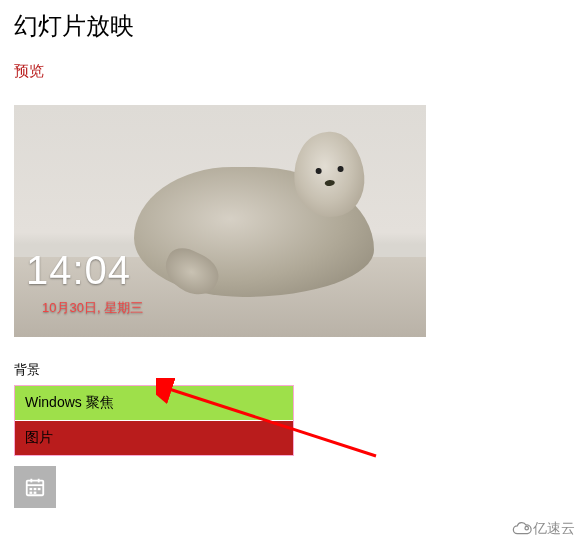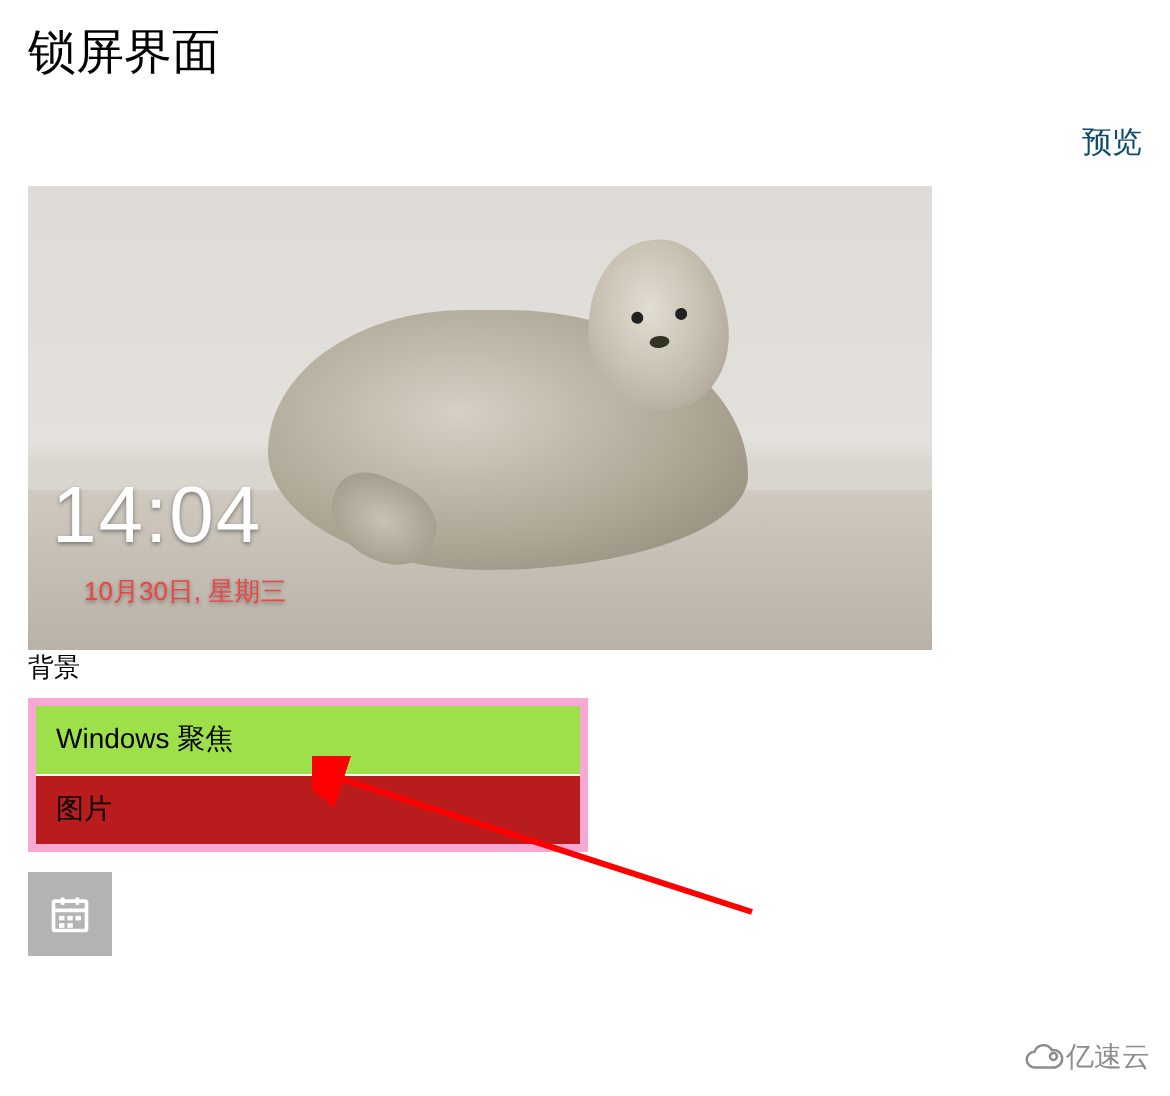--- a/index.html
+++ b/index.html
@@ -1,22 +1,22 @@
 <!DOCTYPE html>
 <html><head>
 <meta charset="utf-8">
 <style>
   * { margin: 0; padding: 0; box-sizing: border-box; font-family: "Microsoft YaHei", "Segoe UI", sans-serif; }
   body { width: 585px; height: 548px; background: #fff; position: relative; padding: 10px 14px; }
   .page-title { font-size: 24px; font-weight: 400; color: #000; margin-bottom: 20px; }
-  .section-label { font-size: 15px; color: #0c4a6e; margin-bottom: 12px; text-align: right; }
+  .section-label { font-size: 15px; color: #b91c1c; margin-bottom: 24px; }
 
   .preview {
-    width: 452px; height: 232px; position: relative; overflow: hidden;
-    margin-bottom: 0;
+    width: 412px; height: 232px; position: relative; overflow: hidden;
+    margin-bottom: 24px;
   }
   .preview .sky { position: absolute; inset: 0; background: linear-gradient(#dedbd6 0%, #e4e0db 55%, #d9d6d0 60%); }
   .preview .sand { position: absolute; left:0; right:0; bottom:0; height: 80px; background: linear-gradient(#cfc9bf, #b9b2a7); }
   .seal-body {
     position: absolute; bottom: 40px; left: 120px; width: 240px; height: 130px;
     background: radial-gradient(ellipse at 40% 40%, #d6d0c5 0%, #b0a998 55%, #8b8474 100%);
     border-radius: 45% 55% 60% 50% / 60% 70% 40% 50%;
   }
   .seal-head {
     position: absolute; bottom: 120px; left: 280px; width: 70px; height: 85px;
@@ -34,21 +34,21 @@
     border-radius: 40% 50% 50% 60%;
     transform: rotate(25deg);
   }
 
   .clock { position: absolute; left: 12px; bottom: 44px; color: #fff; font-weight: 300; font-size: 40px; letter-spacing: 1px; text-shadow: 0 1px 2px rgba(0,0,0,.4); }
   .date  { position: absolute; left: 28px; bottom: 20px; color: #ef4444; font-size: 13px; text-shadow: 0 1px 2px rgba(0,0,0,.4); }
 
   .bg-label { font-size: 13px; color: #000; margin-bottom: 6px; }
 
   .dropdown {
-    width: 280px; border: 4px solid #f9a8d4; background: #fff;
+    width: 280px; border: 1px solid #f9a8d4; background: #fff;
   }
   .dd-item {
     padding: 8px 10px; font-size: 14px; color: #000; cursor: pointer;
     background: #b91c1c;
   }
   .dd-item + .dd-item { border-top: 1px solid #fff; }
   .dd-item.selected { background: #9ee04a; }
 
   .icon-tile {
     width: 42px; height: 42px; background: #b3b3b3; margin-top: 10px;
@@ -61,21 +61,21 @@
   
   .watermark {
     position: absolute; right: 10px; bottom: 10px; color: #8c8c8c;
     font-size: 14px; display: flex; align-items: center; gap: 0;
     font-family: "Microsoft YaHei", sans-serif;
   }
 </style>
 </head>
 <body>
 
-<div class="page-title">锁屏界面</div>
+<div class="page-title">幻灯片放映</div>
 
 <div class="section-label">预览</div>
 
 <div class="preview">
   <div class="sky"></div>
   <div class="sand"></div>
   <div class="seal-body"></div>
   <div class="seal-flipper"></div>
   <div class="seal-head">
     <div class="seal-eye l"></div>

